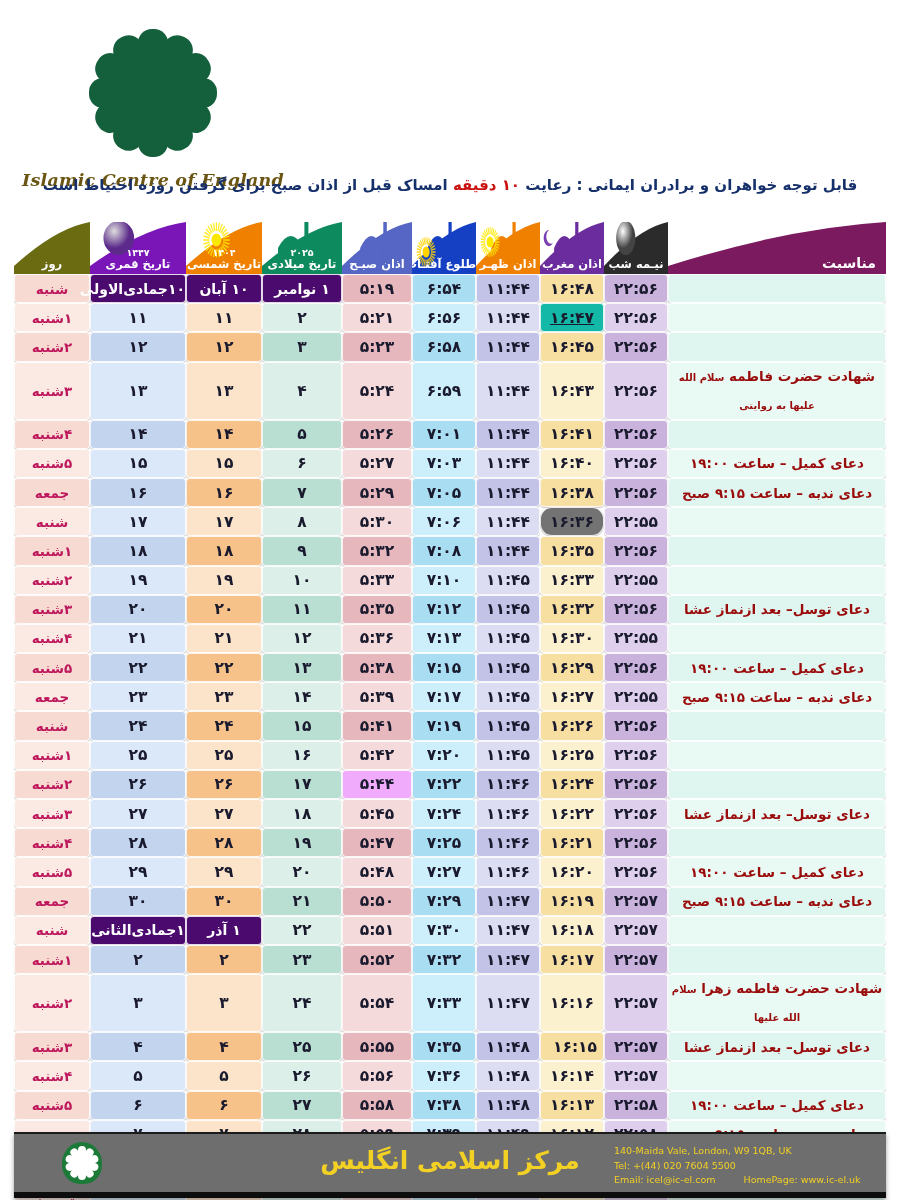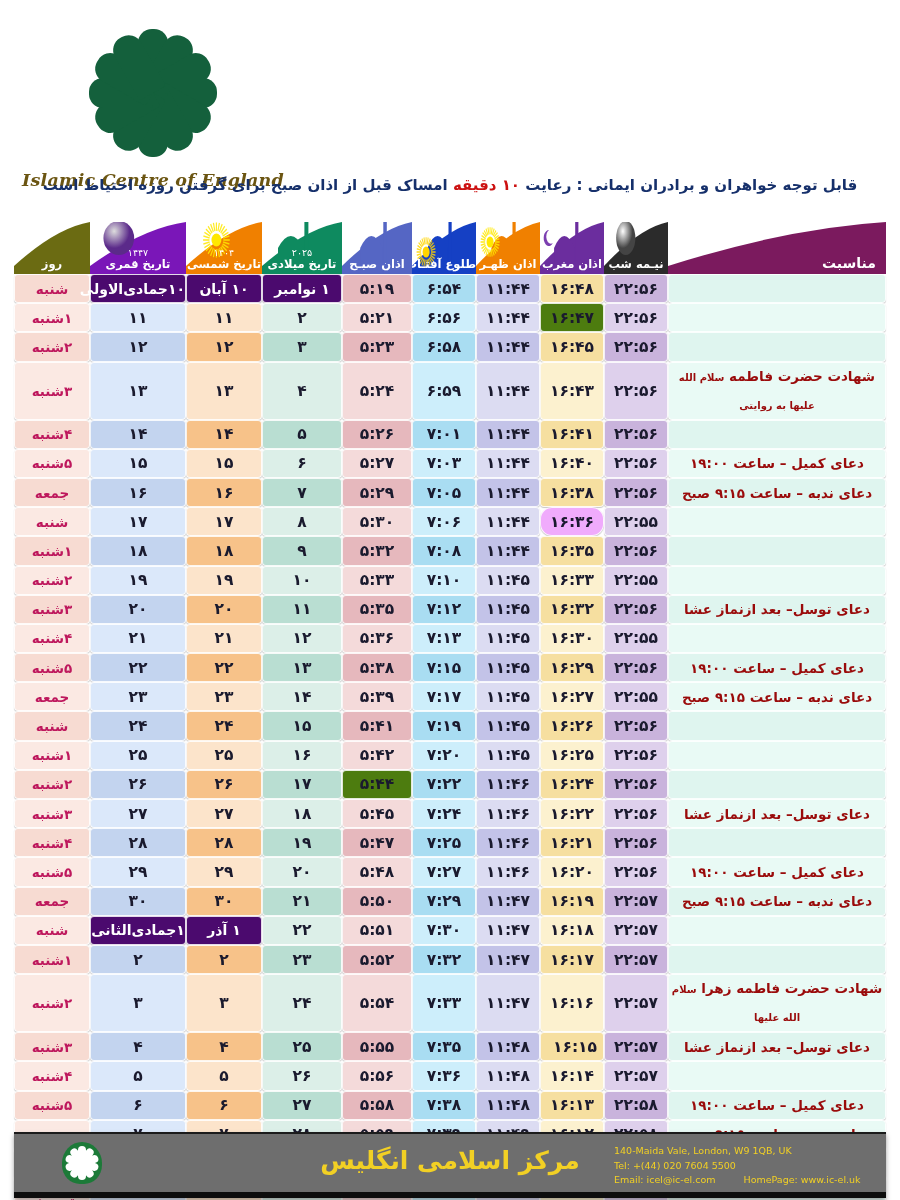--- a/index.html
+++ b/index.html
@@ -83,21 +83,21 @@
   }
   .hdr .lbl{
     position:relative;
     display:block;
     color:#ffffff;font-weight:bold;font-size:11.5px;
     text-align:center;
     padding-bottom:3px;
     white-space:nowrap;
     line-height:1.15;
   }
-  .hdr .yr{display:block;font-size:9.5px;font-weight:normal;line-height:1.05;}
+  .hdr .yr{display:block;font-size:9.5px;font-weight:bold;line-height:1.05;}
   .hdr.ev .lbl{font-size:14px;text-align:right;padding-right:10px;}
 
   
   .curve{position:absolute;left:0;bottom:0;width:100%;height:100%;}
   .dome{position:absolute;bottom:0;width:100%;height:100%;}
 
   
   .cell{
     height:27.2px;
     text-align:center;
@@ -412,21 +412,21 @@
         <td class="cell" style="background: rgb(169, 221, 242);">۶:۵۴</td>
         <td class="cell" style="background: rgb(230, 184, 189);">۵:۱۹</td>
         <td class="cell first-hl" style="background: rgb(75, 10, 110); font-size: 11px;">۱ نوامبر</td>
         <td class="cell first-hl" style="background: rgb(75, 10, 110); font-size: 11px;">۱۰ آبان</td>
         <td class="cell first-hl" style="background: rgb(75, 10, 110); font-size: 10.5px;">۱۰جمادی‌الاولی</td>
         <td class="cell c-day" style="background: rgb(247, 219, 210);">شنبه</td>
       </tr>
       <tr>
         <td class="cell c-ev alt"></td>
         <td class="cell" style="background: rgb(222, 208, 236);">۲۲:۵۶</td>
-        <td class="cell" style="background: #4d7c0f;">۱۶:۴۷</td>
+        <td class="cell" style="background: #14b8a6; text-decoration: underline;">۱۶:۴۷</td>
         <td class="cell" style="background: rgb(220, 220, 242);">۱۱:۴۴</td>
         <td class="cell" style="background: rgb(205, 238, 251);">۶:۵۶</td>
         <td class="cell" style="background: rgb(244, 218, 218);">۵:۲۱</td>
         <td class="cell" style="background: rgb(220, 239, 232);">۲</td>
         <td class="cell" style="background: rgb(252, 228, 203);">۱۱</td>
         <td class="cell" style="background: rgb(219, 232, 250);">۱۱</td>
         <td class="cell c-day" style="background: rgb(251, 233, 227);">۱شنبه</td>
       </tr>
       <tr>
         <td class="cell c-ev"></td>
@@ -484,21 +484,21 @@
         <td class="cell" style="background: rgb(169, 221, 242);">۷:۰۵</td>
         <td class="cell" style="background: rgb(230, 184, 189);">۵:۲۹</td>
         <td class="cell" style="background: rgb(185, 222, 210);">۷</td>
         <td class="cell" style="background: rgb(247, 194, 137);">۱۶</td>
         <td class="cell" style="background: rgb(195, 212, 239);">۱۶</td>
         <td class="cell c-day" style="background: rgb(247, 219, 210);">جمعه</td>
       </tr>
       <tr>
         <td class="cell c-ev alt"></td>
         <td class="cell" style="background: rgb(222, 208, 236);">۲۲:۵۵</td>
-        <td class="cell" style="background: #f0abfc; border-radius: 12px;">۱۶:۳۶</td>
+        <td class="cell" style="background: #737373; border-radius: 12px;">۱۶:۳۶</td>
         <td class="cell" style="background: rgb(220, 220, 242);">۱۱:۴۴</td>
         <td class="cell" style="background: rgb(205, 238, 251);">۷:۰۶</td>
         <td class="cell" style="background: rgb(244, 218, 218);">۵:۳۰</td>
         <td class="cell" style="background: rgb(220, 239, 232);">۸</td>
         <td class="cell" style="background: rgb(252, 228, 203);">۱۷</td>
         <td class="cell" style="background: rgb(219, 232, 250);">۱۷</td>
         <td class="cell c-day" style="background: rgb(251, 233, 227);">شنبه</td>
       </tr>
       <tr>
         <td class="cell c-ev"></td>
@@ -595,21 +595,21 @@
         <td class="cell" style="background: rgb(252, 228, 203);">۲۵</td>
         <td class="cell" style="background: rgb(219, 232, 250);">۲۵</td>
         <td class="cell c-day" style="background: rgb(251, 233, 227);">۱شنبه</td>
       </tr>
       <tr>
         <td class="cell c-ev"></td>
         <td class="cell" style="background: rgb(201, 179, 220);">۲۲:۵۶</td>
         <td class="cell" style="background: rgb(246, 223, 160);">۱۶:۲۴</td>
         <td class="cell" style="background: rgb(195, 195, 232);">۱۱:۴۶</td>
         <td class="cell" style="background: rgb(169, 221, 242);">۷:۲۲</td>
-        <td class="cell" style="background: #4d7c0f;">۵:۴۴</td>
+        <td class="cell" style="background: #f0abfc;">۵:۴۴</td>
         <td class="cell" style="background: rgb(185, 222, 210);">۱۷</td>
         <td class="cell" style="background: rgb(247, 194, 137);">۲۶</td>
         <td class="cell" style="background: rgb(195, 212, 239);">۲۶</td>
         <td class="cell c-day" style="background: rgb(247, 219, 210);">۲شنبه</td>
       </tr>
       <tr>
         <td class="cell c-ev alt">دعای توسل– بعد ازنماز عشا</td>
         <td class="cell" style="background: rgb(222, 208, 236);">۲۲:۵۶</td>
         <td class="cell" style="background: rgb(252, 241, 207);">۱۶:۲۲</td>
         <td class="cell" style="background: rgb(220, 220, 242);">۱۱:۴۶</td>

